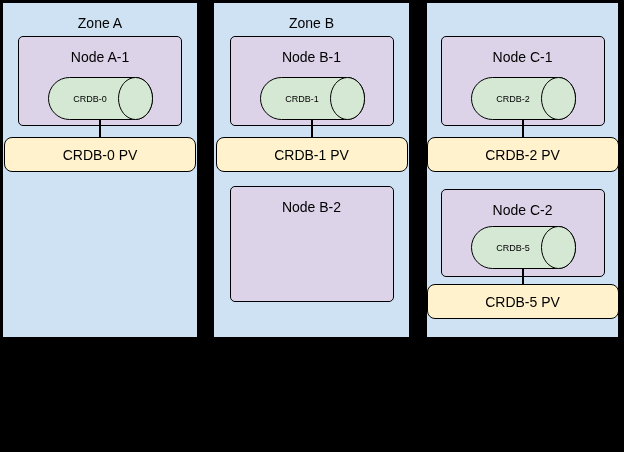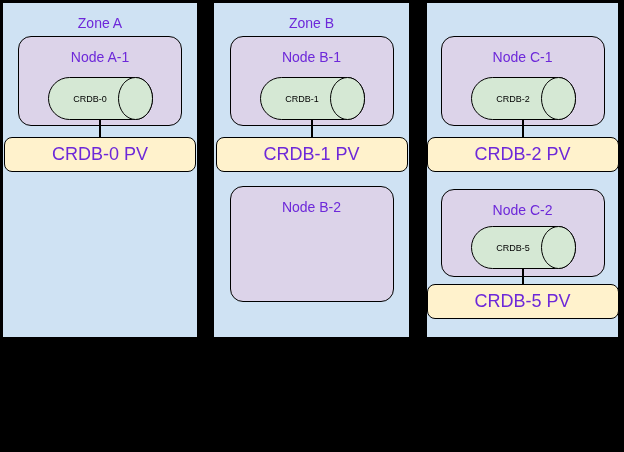--- a/index.html
+++ b/index.html
@@ -6,21 +6,21 @@
     margin: 0;
     padding: 0;
     background: #000000;
   }
   .stage {
     position: relative;
     width: 624px;
     height: 452px;
     background: var(--background, #000000);
     font-family: "Liberation Sans", sans-serif;
-    color: #6d28d9;
+    color: #000000;
     overflow: hidden;
   }
   .zone {
     position: absolute;
     top: 2px;
     height: 336px;
     background: var(--zone-fill, #cfe2f3);
     border: 1.5px solid var(--stroke, #000000);
     box-sizing: border-box;
   }
@@ -34,21 +34,21 @@
     font-size: 14px;
     line-height: 16px;
   }
   .node {
     position: absolute;
     left: 50%;
     transform: translateX(-50%);
     width: 164px;
     background: var(--node-fill, #dcd3e9);
     border: 1px solid var(--stroke, #000000);
-    border-radius: 13px;
+    border-radius: 5px;
     box-sizing: border-box;
   }
   .node-r1 { top: 33px;  height: 90px; }
   .node-b2 { top: 183px; height: 116px; }
   .node-c2 { top: 186px; height: 88px; }
   .node-label {
     position: absolute;
     top: 12px; left: 0; right: 0;
     text-align: center;
     font-size: 14px;
@@ -86,21 +86,21 @@
     transform: translateX(-50%);
     width: 192px;
     height: 35px;
     background: var(--pv-fill, #fff2cc);
     border: 1px solid var(--stroke, #000000);
     border-radius: 8px;
     box-sizing: border-box;
     display: flex;
     align-items: center;
     justify-content: center;
-    font-size: 18px;
+    font-size: 14px;
   }
   .pv-r1 { top: 134px; }
   .pv-c2 { top: 281px; }
 </style>
 </head>
 <body>
 
 <div class="stage">
 
   <section class="zone zone-a">

